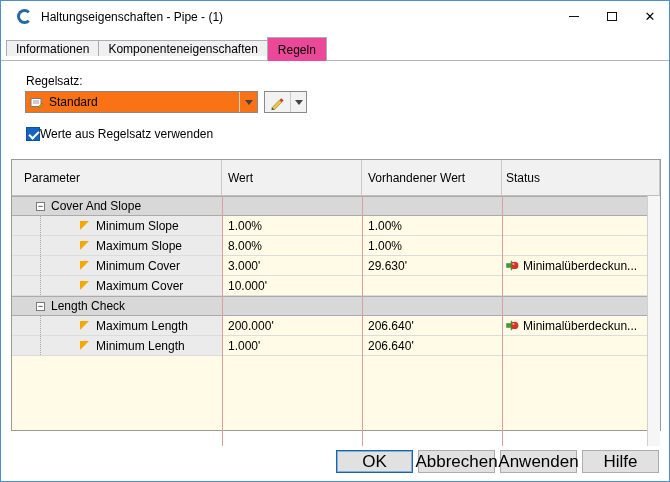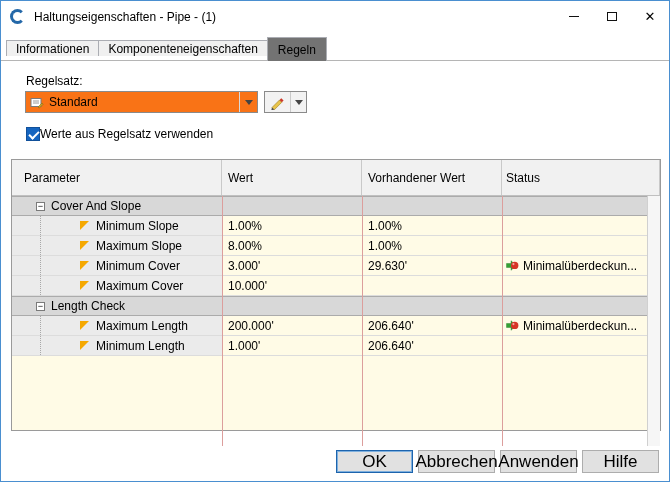--- a/index.html
+++ b/index.html
@@ -3,35 +3,35 @@
 <meta charset="utf-8">
 <style>
   * { margin:0; padding:0; box-sizing:border-box; }
   html,body { background:#cfcfcf; }
   .window{
     position:relative; width:670px; height:482px; background:#fff;
     border:1px solid #4a8fd0; overflow:hidden; color:#000;
     font-family:"Liberation Sans", sans-serif; font-size:12px;
   }
   
-  .titlebar{ height:31px; display:flex; align-items:center; padding-left:9px; background:#fff; }
+  .titlebar{ height:31px; display:flex; align-items:center; padding-left:16px; background:#fff; }
   .app-icon{ width:15px; height:15px; border:3px solid #2468a8; border-right-color:transparent; border-radius:50%; }
   .title{ margin-left:9px; }
   .win-controls{ margin-left:auto; display:flex; height:100%; }
   .win-btn{ width:38px; display:flex; align-items:center; justify-content:center; cursor:default; }
   .glyph-min{ width:10px; height:1px; background:#111; display:block; }
   .glyph-max{ width:10px; height:9px; border:1px solid #111; display:block; }
   .glyph-close{ font-size:13px; line-height:1; }
   
   .tabstrip{ position:absolute; top:37px; left:5px; height:23px; display:flex; align-items:flex-end; z-index:4; }
   .tab{
     height:16px; margin-bottom:5px; padding:0 9px; display:flex; align-items:center;
     background:#f0f0f0; border:1px solid #abadb3; border-bottom:none; margin-right:-1px;
   }
-  .tab.active{ height:24px; margin-bottom:0; background:#737373; z-index:5; padding:0 10px; }
+  .tab.active{ height:24px; margin-bottom:0; background:#ec4899; z-index:5; padding:0 10px; }
   .tab-sep{ position:absolute; top:59px; left:0; right:0; height:1px; background:#b5b5b5; z-index:3; }
   
   .regelsatz-label{ position:absolute; top:73px; left:25px; }
   .combo{
     position:absolute; top:90px; left:24px; width:233px; height:22px;
     border:1px solid #8a8a8a; background:#f97316; display:flex; align-items:center;
   }
   .combo-icon{ margin-left:4px; display:flex; }
   .combo-text{ margin-left:5px; flex:1; }
   .combo-arrow{ width:18px; height:100%; display:flex; align-items:center; justify-content:center; border-left:1px solid #d8d8d8; }

